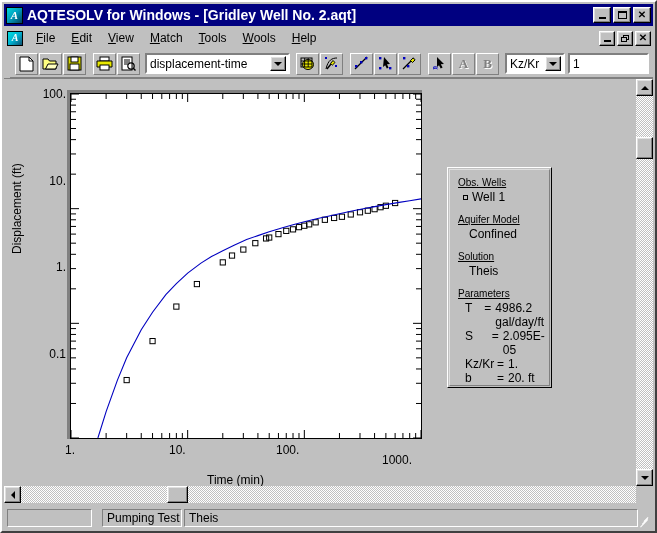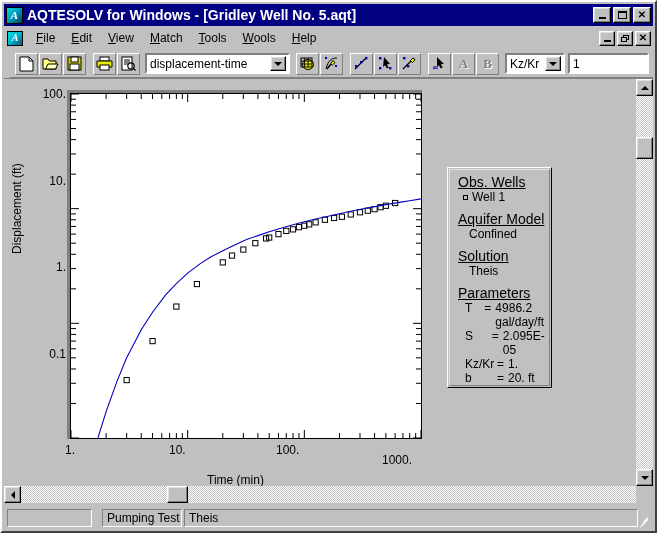--- a/index.html
+++ b/index.html
@@ -156,21 +156,21 @@
     position:absolute;left:443px;top:88px;width:105px;height:221px;
     background:#c0c0c0;
     border:1px solid;border-color:#ffffff #000000 #000000 #ffffff;
     box-sizing:border-box;
   }
   .legend-in{
     position:absolute;left:1px;top:1px;right:1px;bottom:1px;
     border:1px solid;border-color:#dfdfdf #808080 #808080 #dfdfdf;
     box-sizing:border-box;padding:5px 0 0 8px;
   }
-  .lg-head{font-size:14px;color:#000;text-decoration:underline;margin-top:0px;line-height:15px;}
+  .lg-head{font-size:10px;color:#000;text-decoration:underline;margin-top:0px;line-height:15px;}
   .lg-head.sp{margin-top:7px;}
   .lg-sub{font-size:12px;color:#000;line-height:15px;padding-left:11px;}
   .lg-bullet{font-size:12px;color:#000;line-height:15px;padding-left:5px;display:flex;align-items:center;gap:4px;}
   .sq{width:5px;height:5px;border:1px solid #000;box-sizing:border-box;background:#c0c0c0;}
   .lg-param{font-size:12px;color:#000;line-height:14px;padding-left:7px;display:flex;}
   .lg-param .pk{display:inline-block;width:32px;}
 
   
   .vscroll{
     position:absolute;right:0;top:0;width:17px;bottom:17px;
@@ -224,21 +224,21 @@
   .grip{position:absolute;right:3px;bottom:3px;width:12px;height:12px;}
   .grip i{position:absolute;display:block;background:#ffffff;width:10px;height:1px;transform:rotate(-45deg);transform-origin:center;}
 </style>
 </head>
 <body>
 
 <div id="app">
 
   <div class="titlebar">
     <div class="title-icon">A</div>
-    <div class="title-text">AQTESOLV for Windows - [Gridley Well No. 5.aqt]</div>
+    <div class="title-text">AQTESOLV for Windows - [Gridley Well No. 2.aqt]</div>
     <div class="title-btns">
       <div class="tbtn">
           <span class="g">
             <span class="gly-min"></span>
           </span>
         </div>
       <div class="tbtn">
           <span class="g">
             <span class="gly-max"></span>
           </span>

